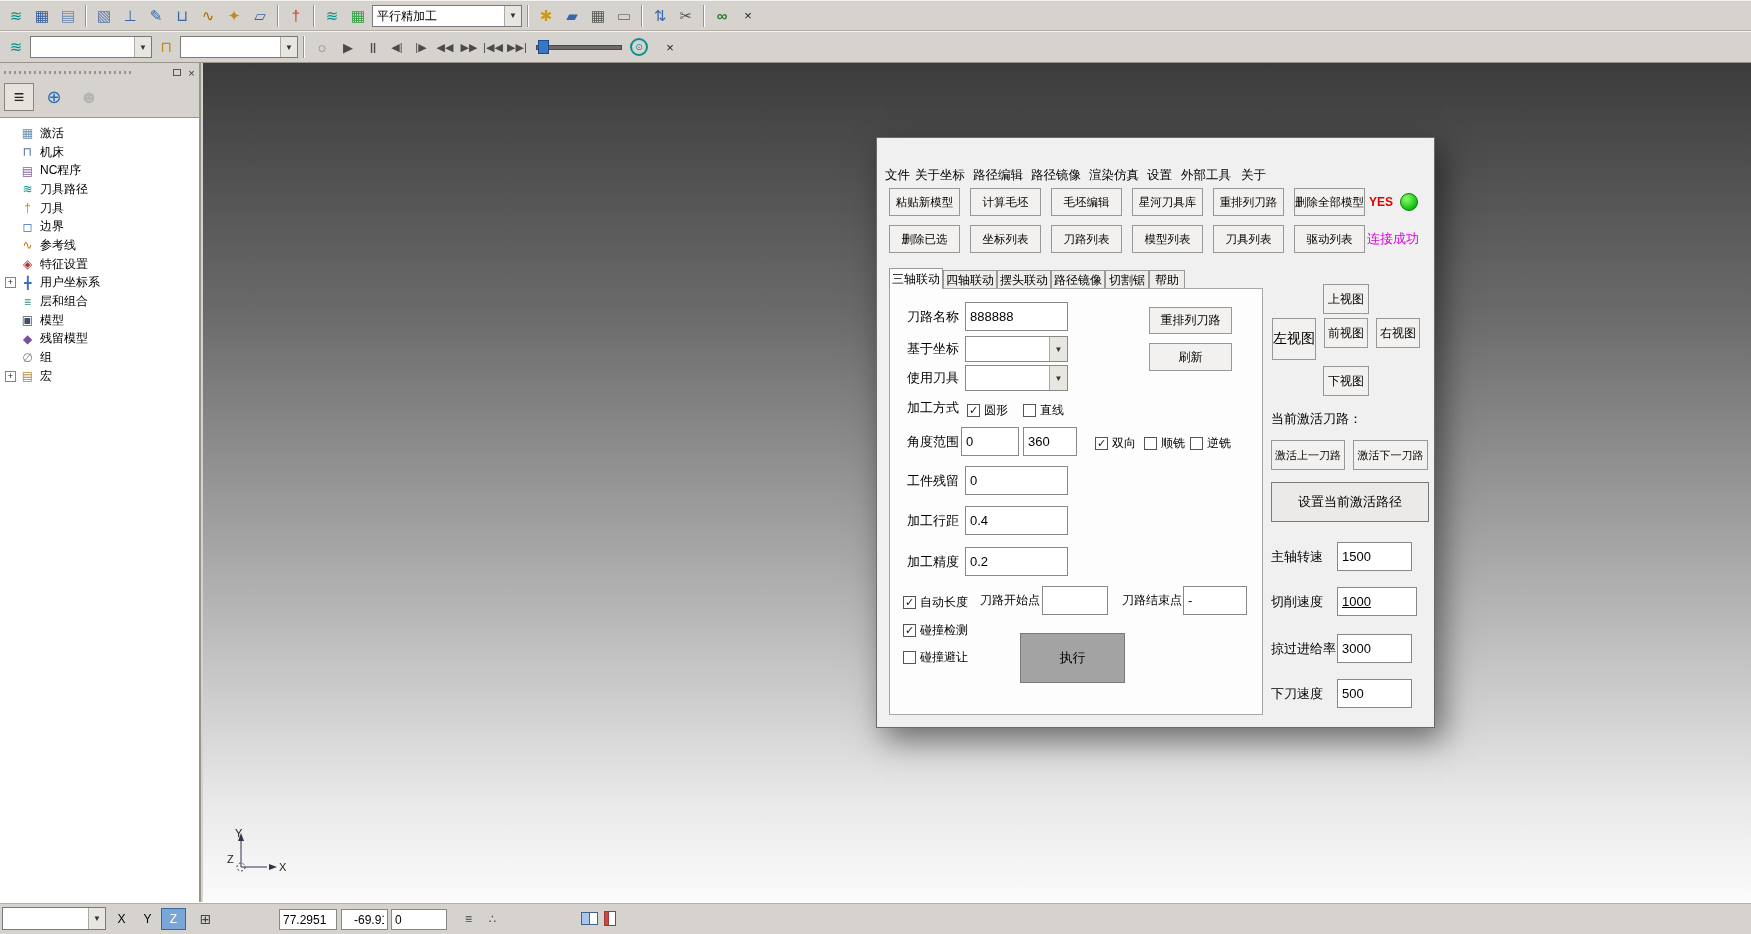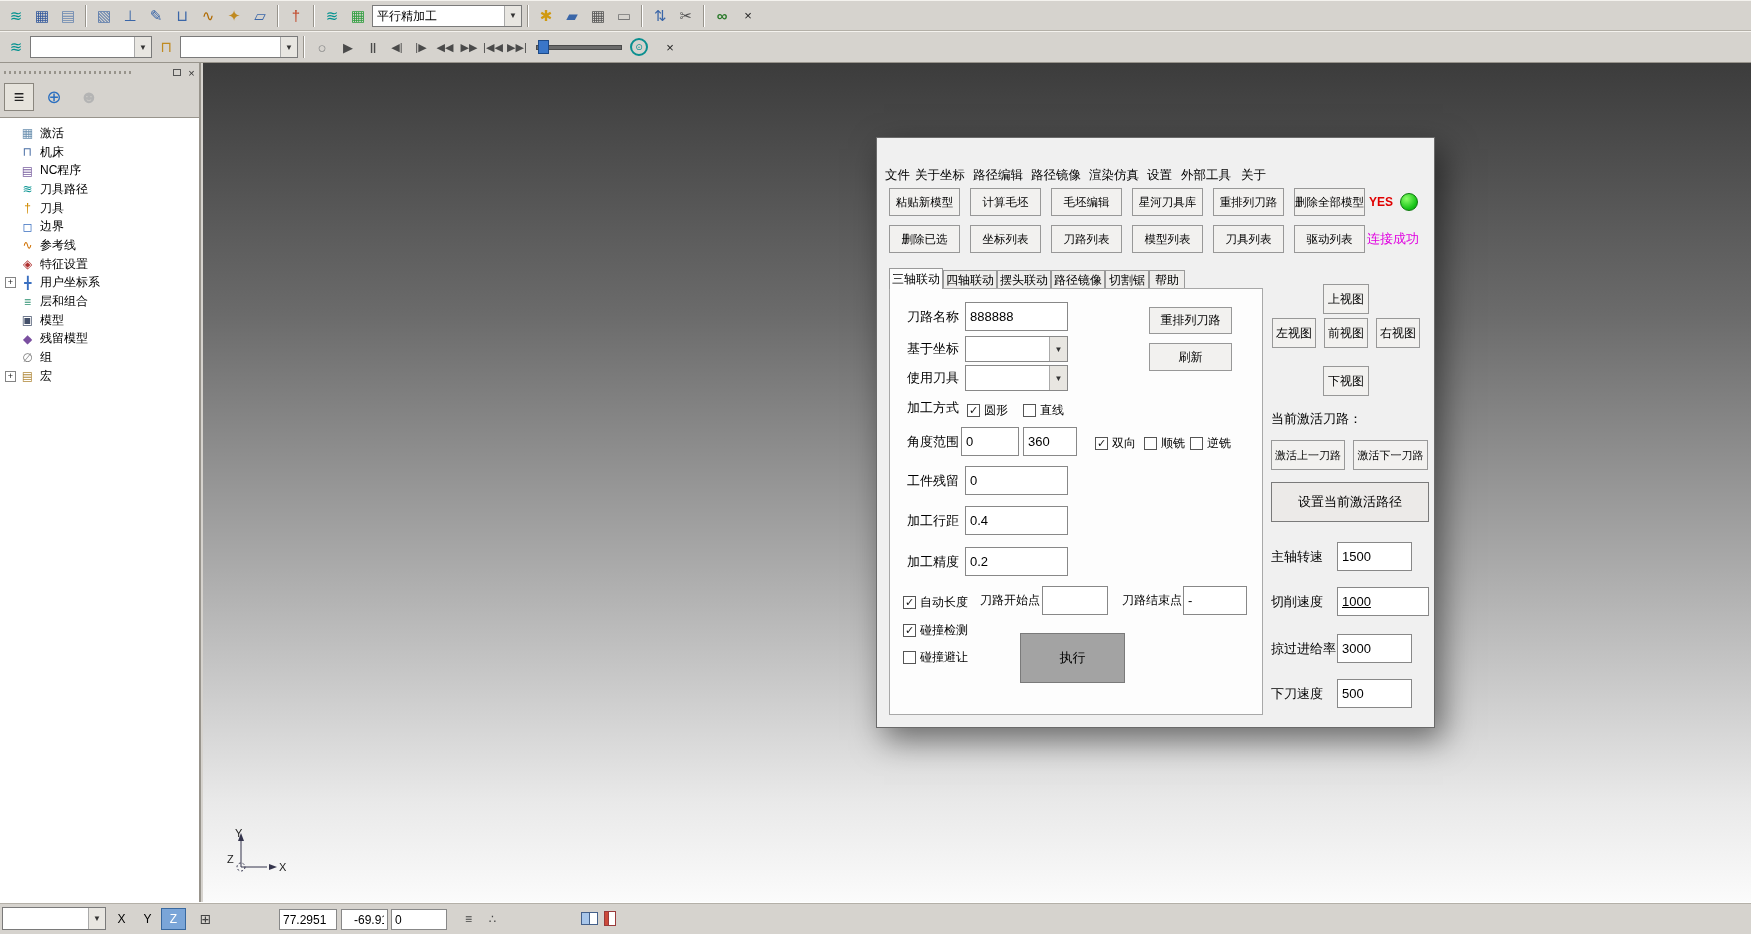--- a/index.html
+++ b/index.html
@@ -344,34 +344,34 @@
       </div>
       <div class="chk" style="left:13px;top:360px">
         <span class="box"></span>
         <span>碰撞避让</span>
       </div>
 
       <button class="btn" style="left:130px;top:344px;width:105px;height:50px;font-size:13px;background:#a3a3a3;border-color:#7a7a7a">执行</button>
     </div>
 
     <button class="btn" style="left:446px;top:146px;width:46px;height:30px;font-size:12px">上视图</button>
-    <button class="btn" style="left:395px;top:180px;width:44px;height:30px;font-size:12px">左视图</button>
+    <button class="btn" style="left:395px;top:180px;width:44px;height:42px;font-size:14px">左视图</button>
     <button class="btn" style="left:447px;top:180px;width:44px;height:30px;font-size:12px">前视图</button>
     <button class="btn" style="left:499px;top:180px;width:44px;height:30px;font-size:12px">右视图</button>
     <button class="btn" style="left:446px;top:228px;width:46px;height:30px;font-size:12px">下视图</button>
 
     <span class="lbl" style="left:394px;top:272px">当前激活刀路：</span>
     <button class="btn" style="left:394px;top:302px;width:74px;height:30px;font-size:11px">激活上一刀路</button>
     <button class="btn" style="left:476px;top:302px;width:75px;height:30px;font-size:11px">激活下一刀路</button>
     <button class="btn" style="left:394px;top:344px;width:158px;height:40px;font-size:13px;background:#eceae8;border-color:#7a7a7a">设置当前激活路径</button>
 
     <span class="lbl" style="left:394px;top:404px;line-height:29px">主轴转速</span>
     <input class="inp" style="left: 460px; top: 404px; width: 75px; height: 29px;" value="1500">
     <span class="lbl" style="left:394px;top:449px;line-height:29px">切削速度</span>
-    <input class="inp" style="left: 460px; top: 449px; width: 92px; height: 29px; text-decoration: underline;" value="1000">
+    <input class="inp" style="left: 460px; top: 449px; width: 80px; height: 29px; text-decoration: underline;" value="1000">
     <span class="lbl" style="left:394px;top:496px;line-height:29px">掠过进给率</span>
     <input class="inp" style="left: 460px; top: 496px; width: 75px; height: 29px;" value="3000">
     <span class="lbl" style="left:394px;top:541px;line-height:29px">下刀速度</span>
     <input class="inp" style="left: 460px; top: 541px; width: 75px; height: 29px;" value="500">
   </div>
 
   <div id="statusbar">
     <div class="combo" style="position:absolute;left:2px;top:4px;width:104px;height:23px">
       <span class="cval"></span>
         <span class="carr">▼</span>

